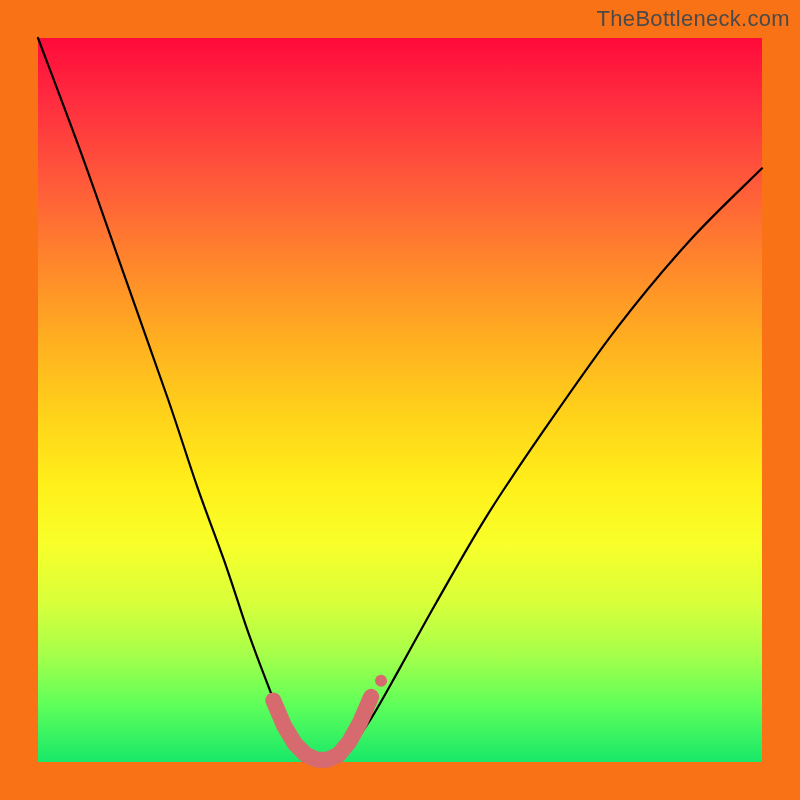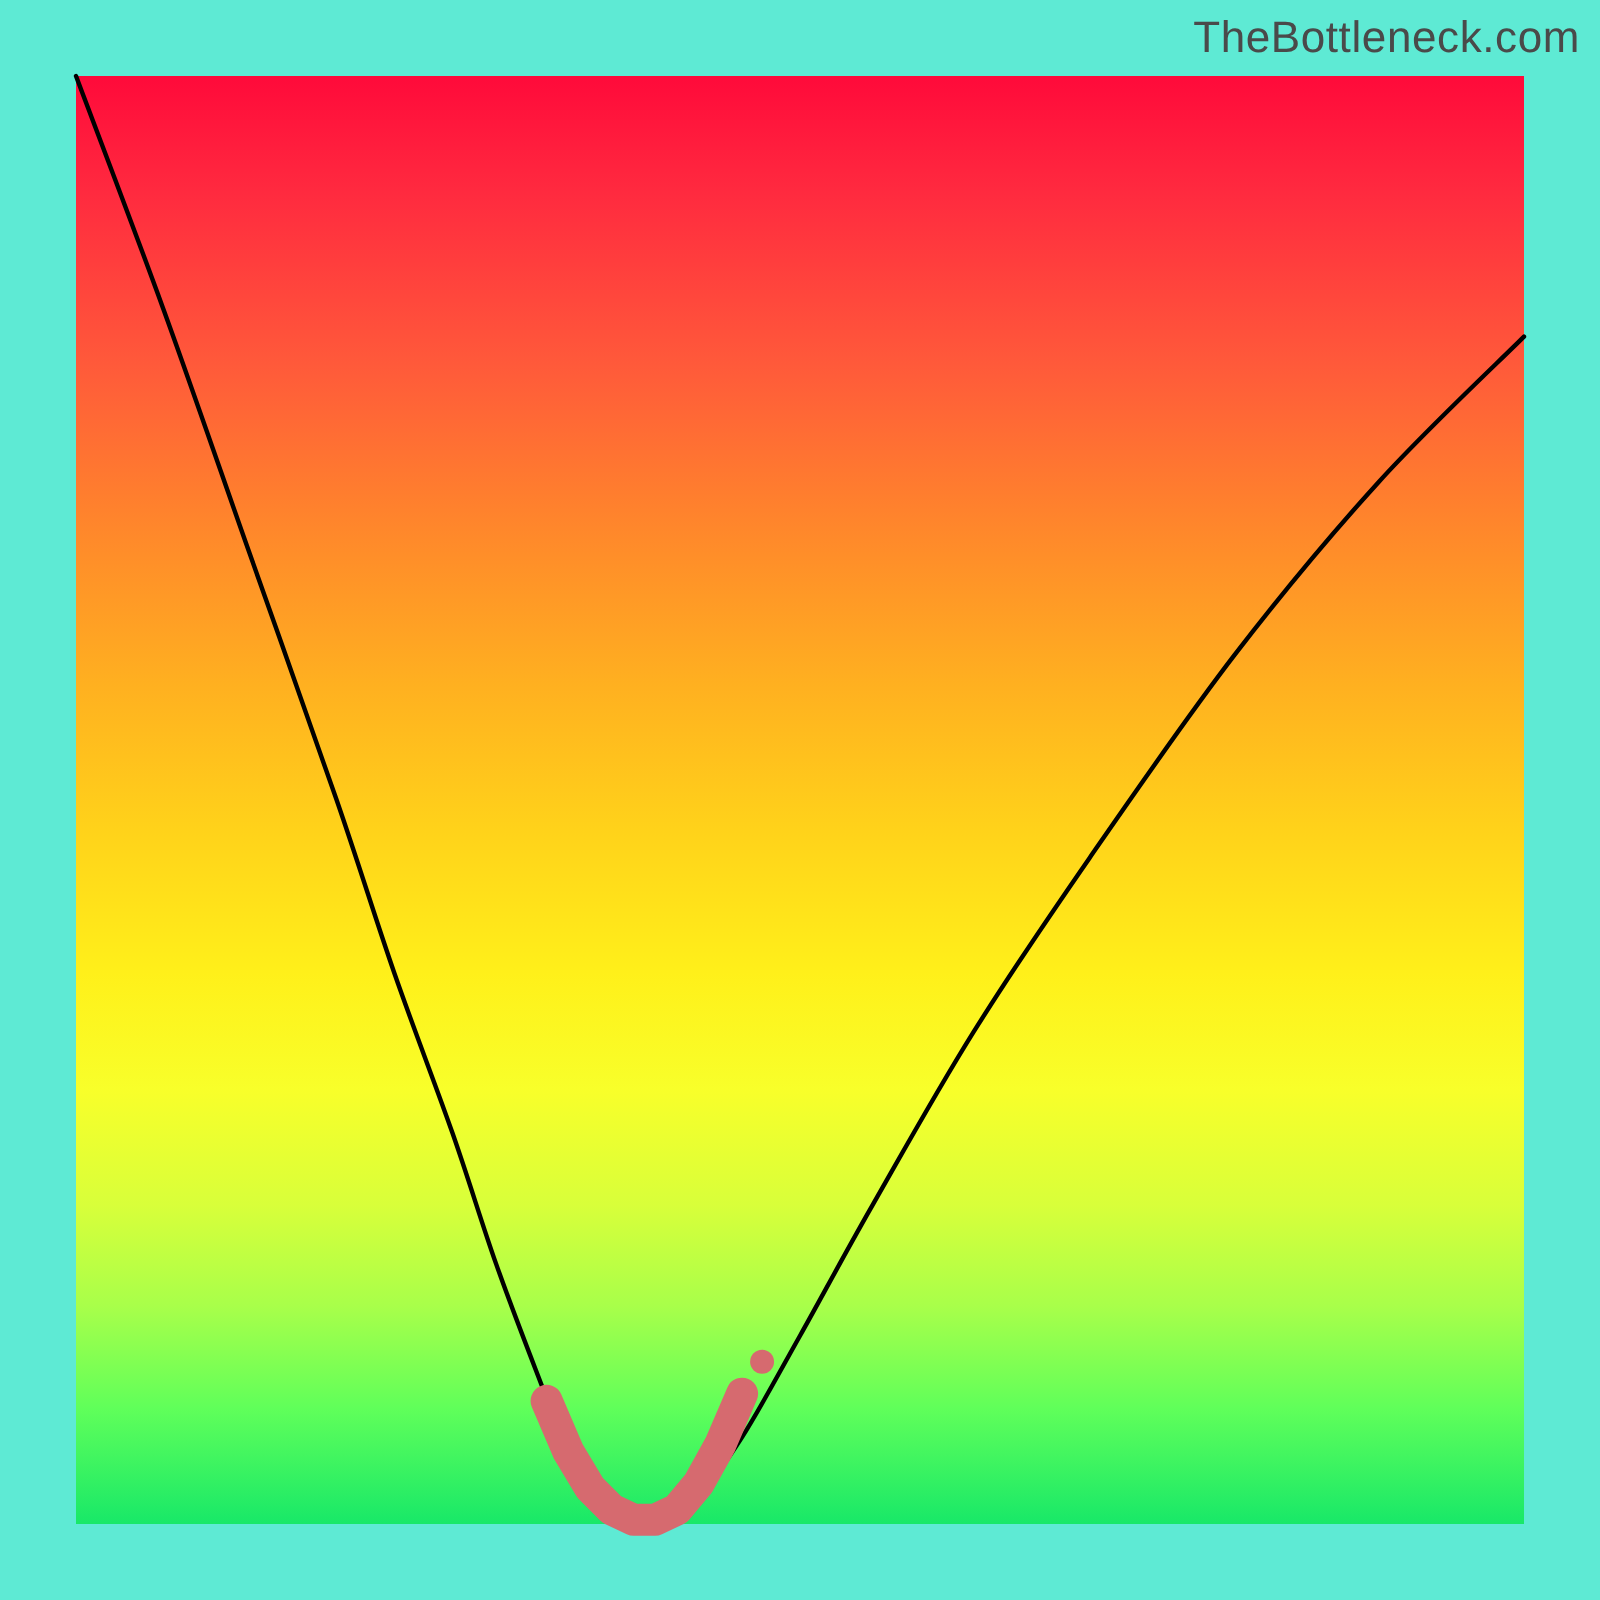--- a/index.html
+++ b/index.html
@@ -7,21 +7,21 @@
     padding: 0;
     width: 800px;
     height: 800px;
     overflow: hidden;
     background: #000;
     font-family: Arial, Helvetica, sans-serif;
   }
   .frame {
     position: absolute;
     inset: 0;
-    background: #5eead4;
+    background: #f97316;
   }
   .plot-area {
     position: absolute;
     left: 38px;
     top: 38px;
     width: 724px;
     height: 724px;
     
     background: linear-gradient(
       to bottom,

